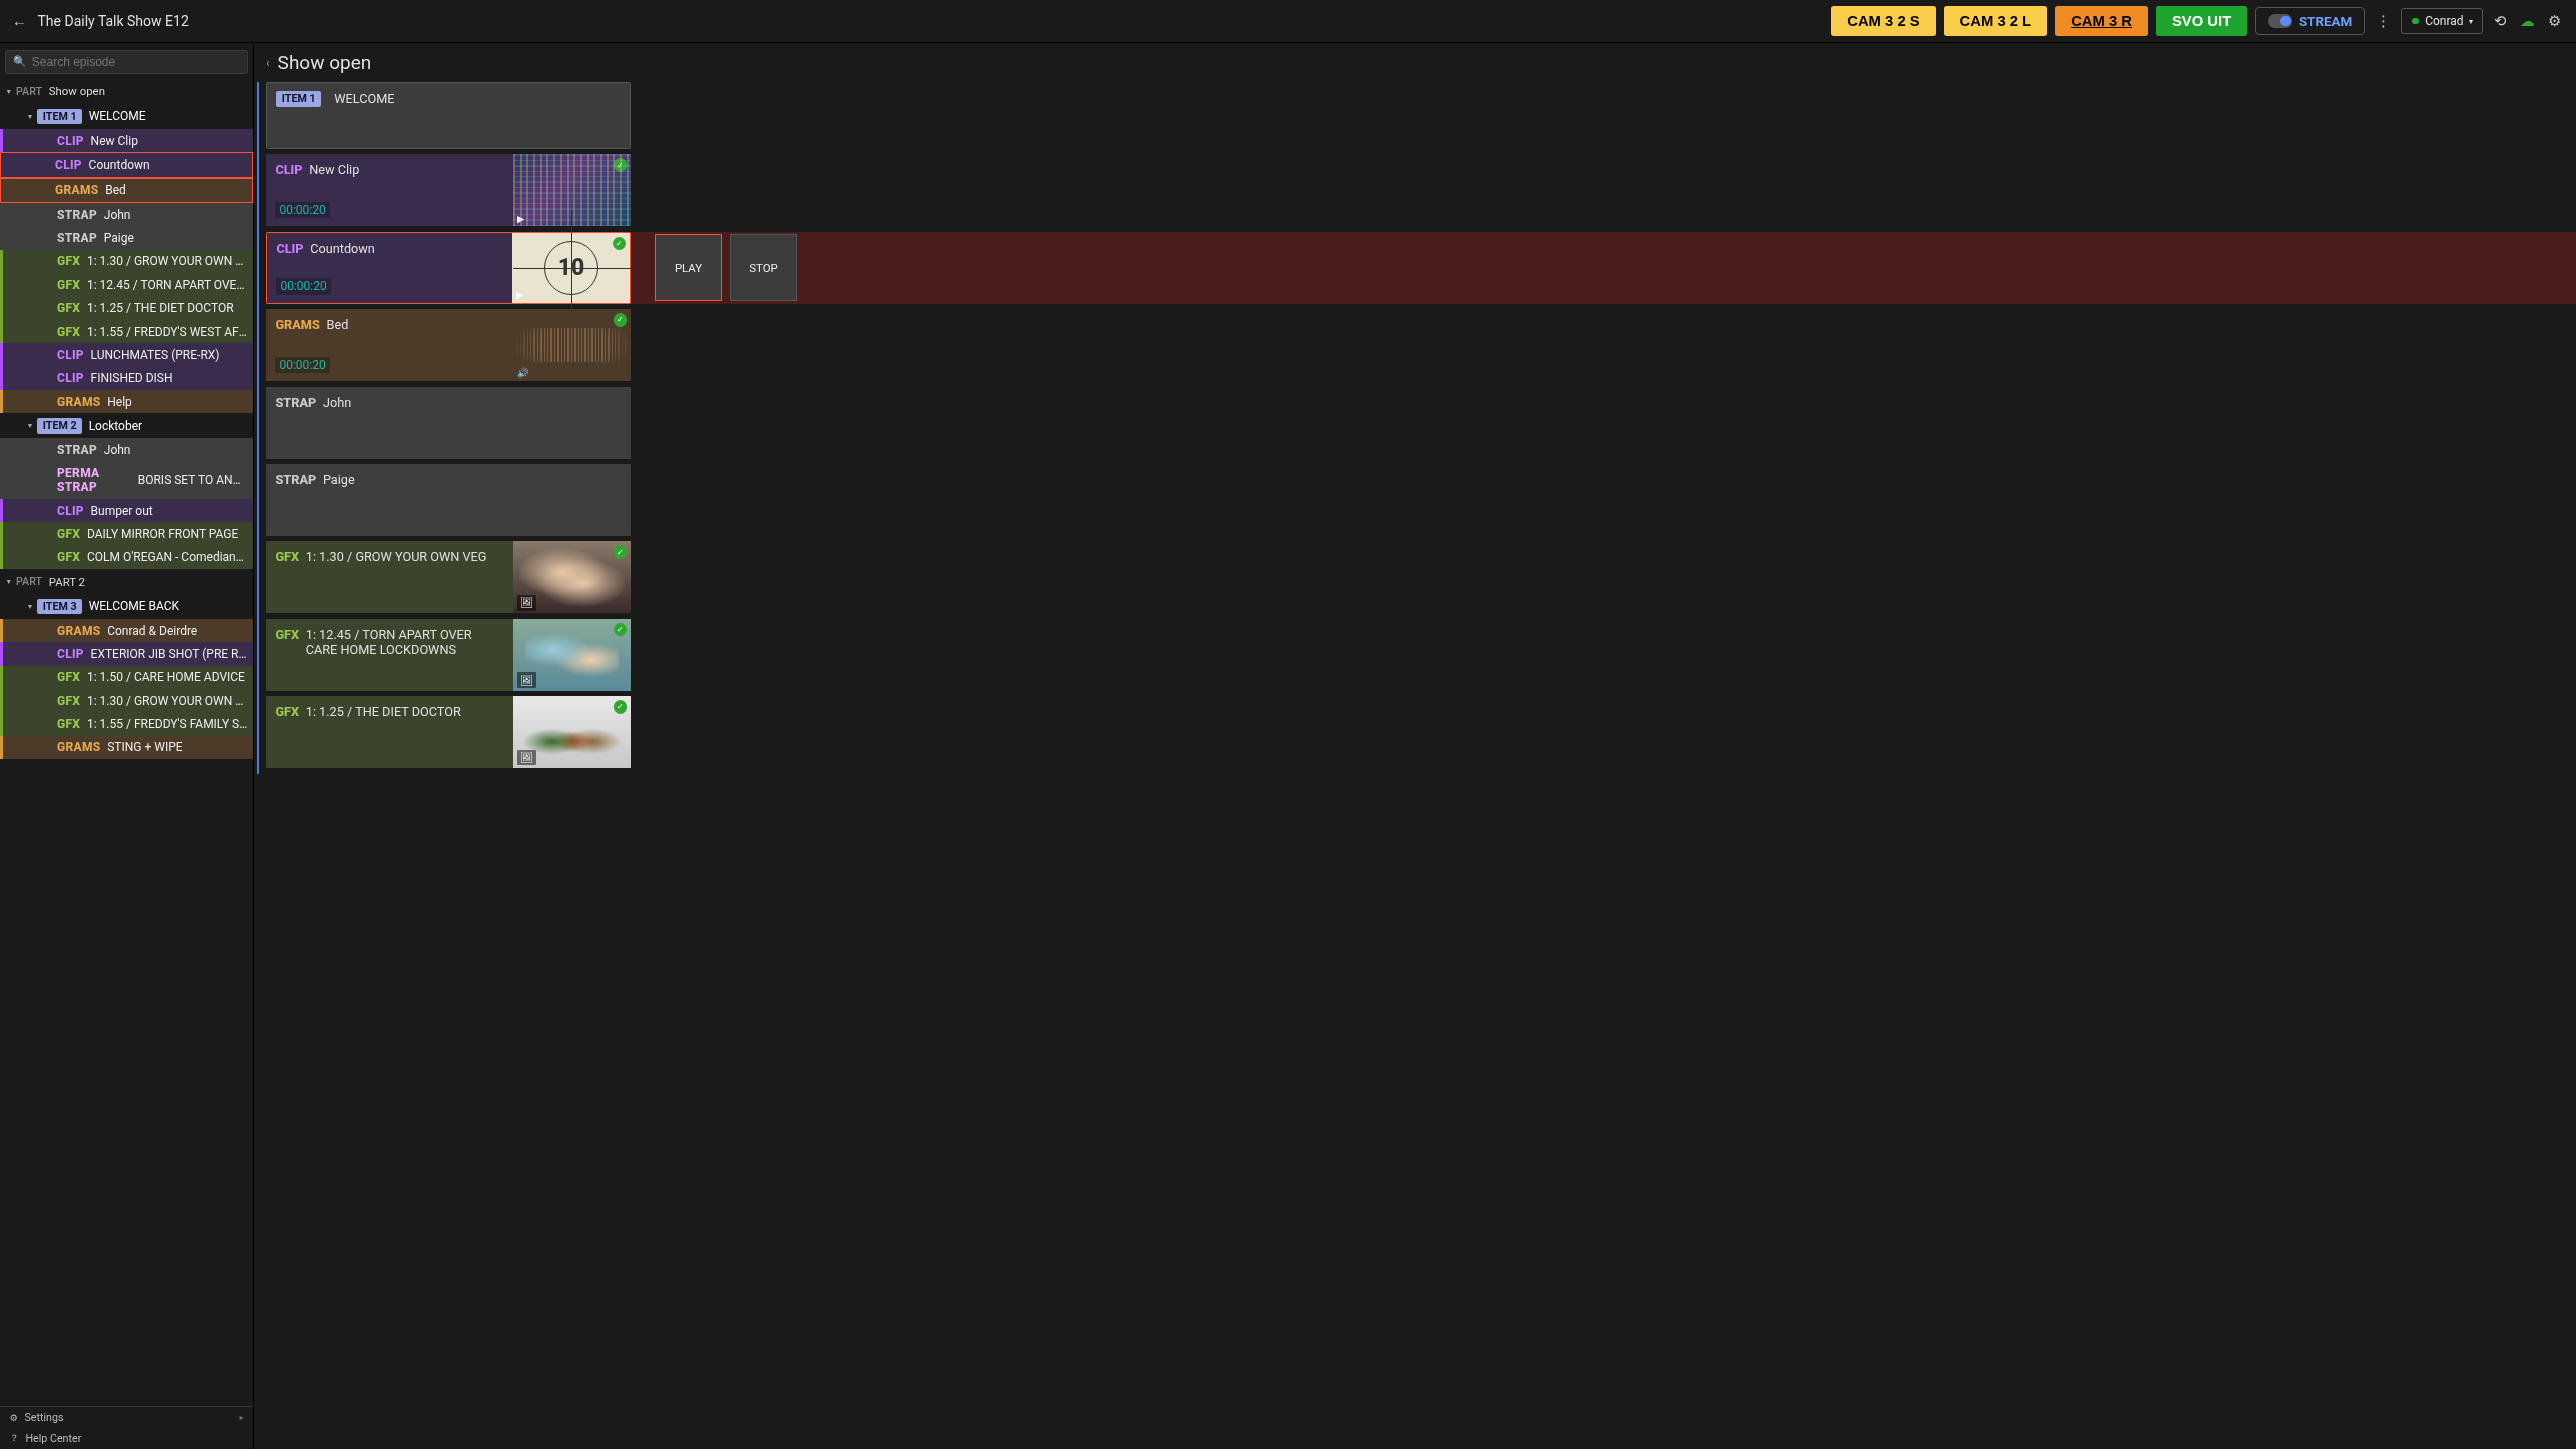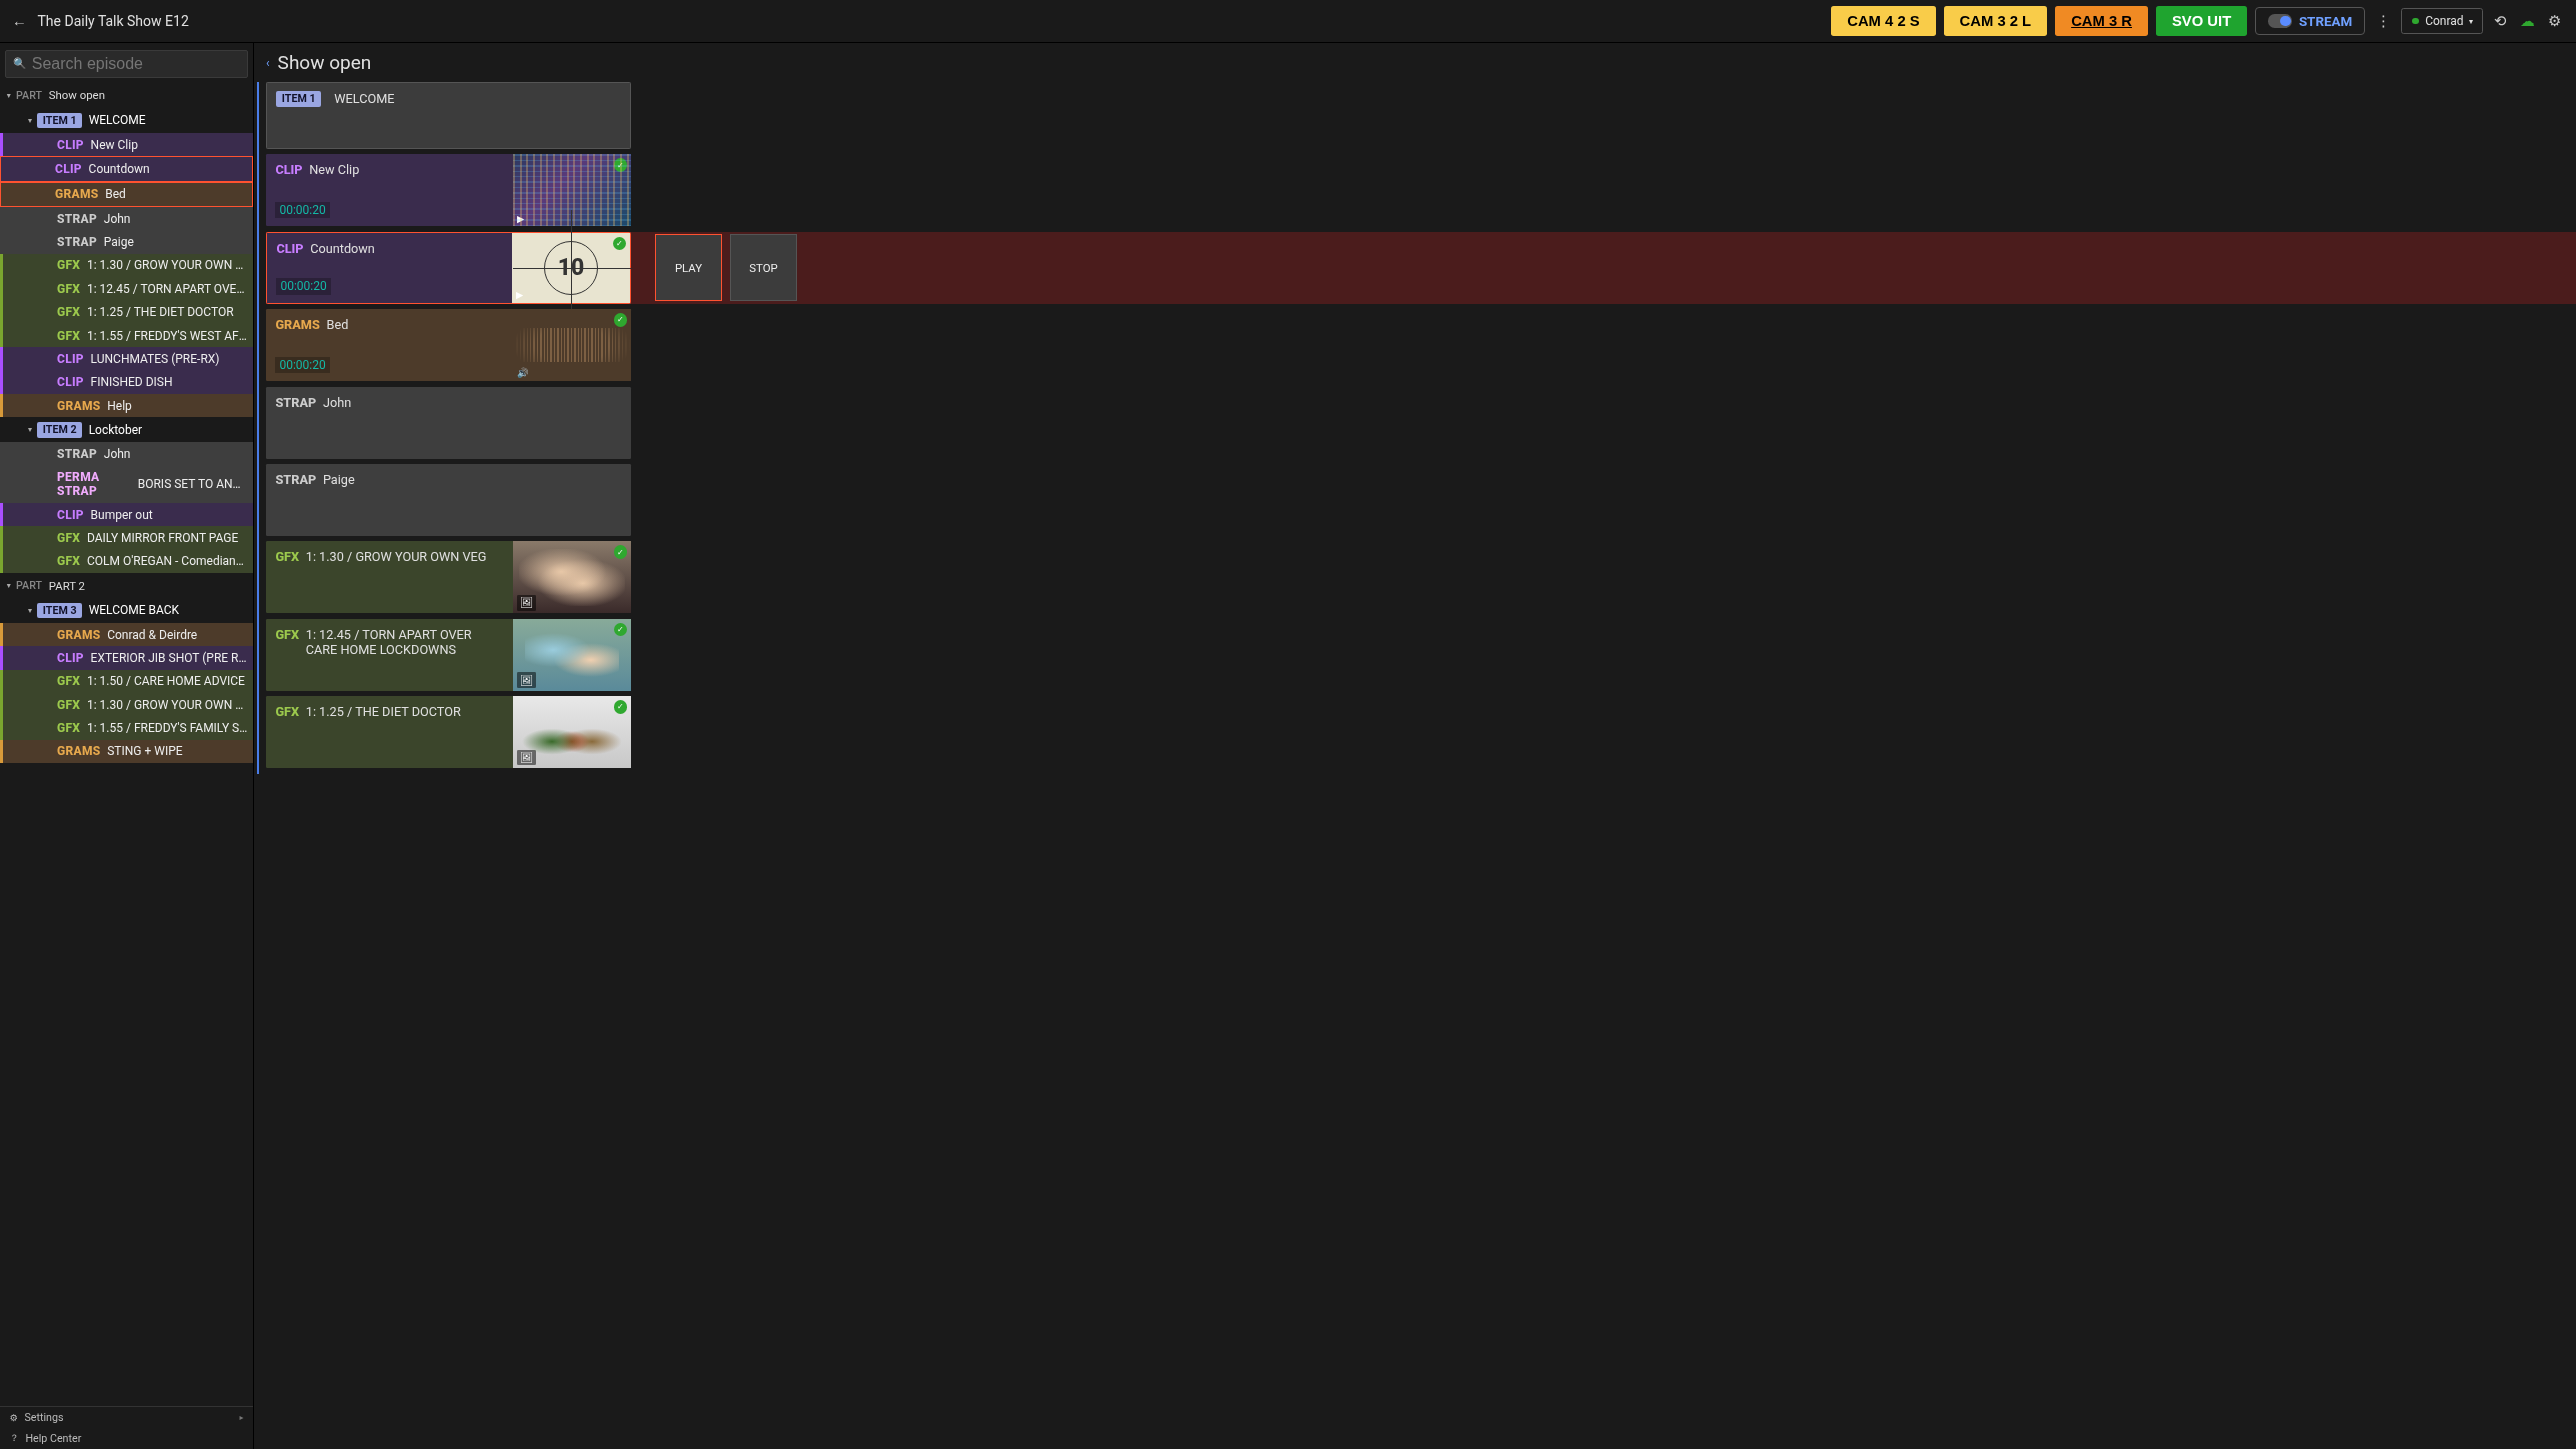--- a/index.html
+++ b/index.html
@@ -19,21 +19,21 @@
 .toggle { width: 24px; height: 13.4px; background: #555; border-radius: 6.7px; position: relative; margin-right: 6.7px; }
 .toggle::after { content: ''; position: absolute; width: 10.7px; height: 10.7px; background: #5a8cff; border-radius: 50%; right: 1.3px; top: 1.3px; }
 .icon-btn { color: #ccc; font-size: 14.8px; cursor: pointer; padding: 0 6.7px; }
 .devices-btn { display: inline-flex; align-items: center; border: 0.7px solid #555; border-radius: 2.7px; padding: 5.4px 9.4px; margin: 0 4px; font-size: 12px; cursor: pointer; }
 .devices-btn .dot { width: 6.7px; height: 6.7px; background: #2fa82f; border-radius: 50%; margin-right: 6.7px; }
 
 
 .main { display: flex; height: calc(100% - 43px); }
 .sidebar { width: 254px; background: #1a1a1a; border-right: 0.7px solid #000; display: flex; flex-direction: column; position: relative; }
 .search-box { margin: 6.7px 5.4px 5.4px; background: #2a2a2a; border: 0.7px solid #3a3a3a; border-radius: 2px; display: flex; align-items: center; padding: 4px 6.7px; }
-.search-box input { flex: 1; background: transparent; border: none; color: #ccc; font-size: 16px; outline: none; }
+.search-box input { flex: 1; background: transparent; border: none; color: #ccc; font-size: 12px; outline: none; }
 .search-ico { color: #888; margin-right: 5.4px; font-size: 10.7px; }
 
 .tree { flex: 1; overflow: hidden; }
 .part-row { display: flex; align-items: center; padding: 5.4px 6.7px; font-size: 11.4px; }
 .caret { color: #aaa; font-size: 8px; margin-right: 5.4px; cursor: pointer; }
 .part-label { color: #888; font-size: 10.7px; font-weight: 500; margin-right: 6.7px; }
 .part-name { color: #ddd; }
 
 .item-row { display: flex; align-items: center; padding: 4.7px 5.4px 4.7px 28px; font-size: 12px; }
 .item-badge { background: #9aa6e2; color: #12122a; font-size: 10.7px; font-weight: 700; padding: 1.3px 5.4px; border-radius: 2px; margin-right: 6.7px; }
@@ -119,21 +119,21 @@
 .cards-row-wrap { position: relative; }
 
 </style>
 </head>
 <body>
 
 <div class="top-bar">
   <span class="back-arrow">←</span>
   <span class="show-title">The Daily Talk Show E12</span>
   <span class="spacer"></span>
-  <button class="cam-btn cam-yellow">CAM 4 2 S</button>
+  <button class="cam-btn cam-yellow">CAM 3 2 S</button>
   <button class="cam-btn cam-yellow">CAM 3 2 L</button>
   <button class="cam-btn cam-orange">CAM 3 R</button>
   <button class="cam-btn cam-green">SVO UIT</button>
   <span class="stream-pill">
     <span class="toggle"></span>
     <span>STREAM</span>
   </span>
   <span class="icon-btn">⋮</span>
   <span class="devices-btn">
     <span class="dot"></span>

